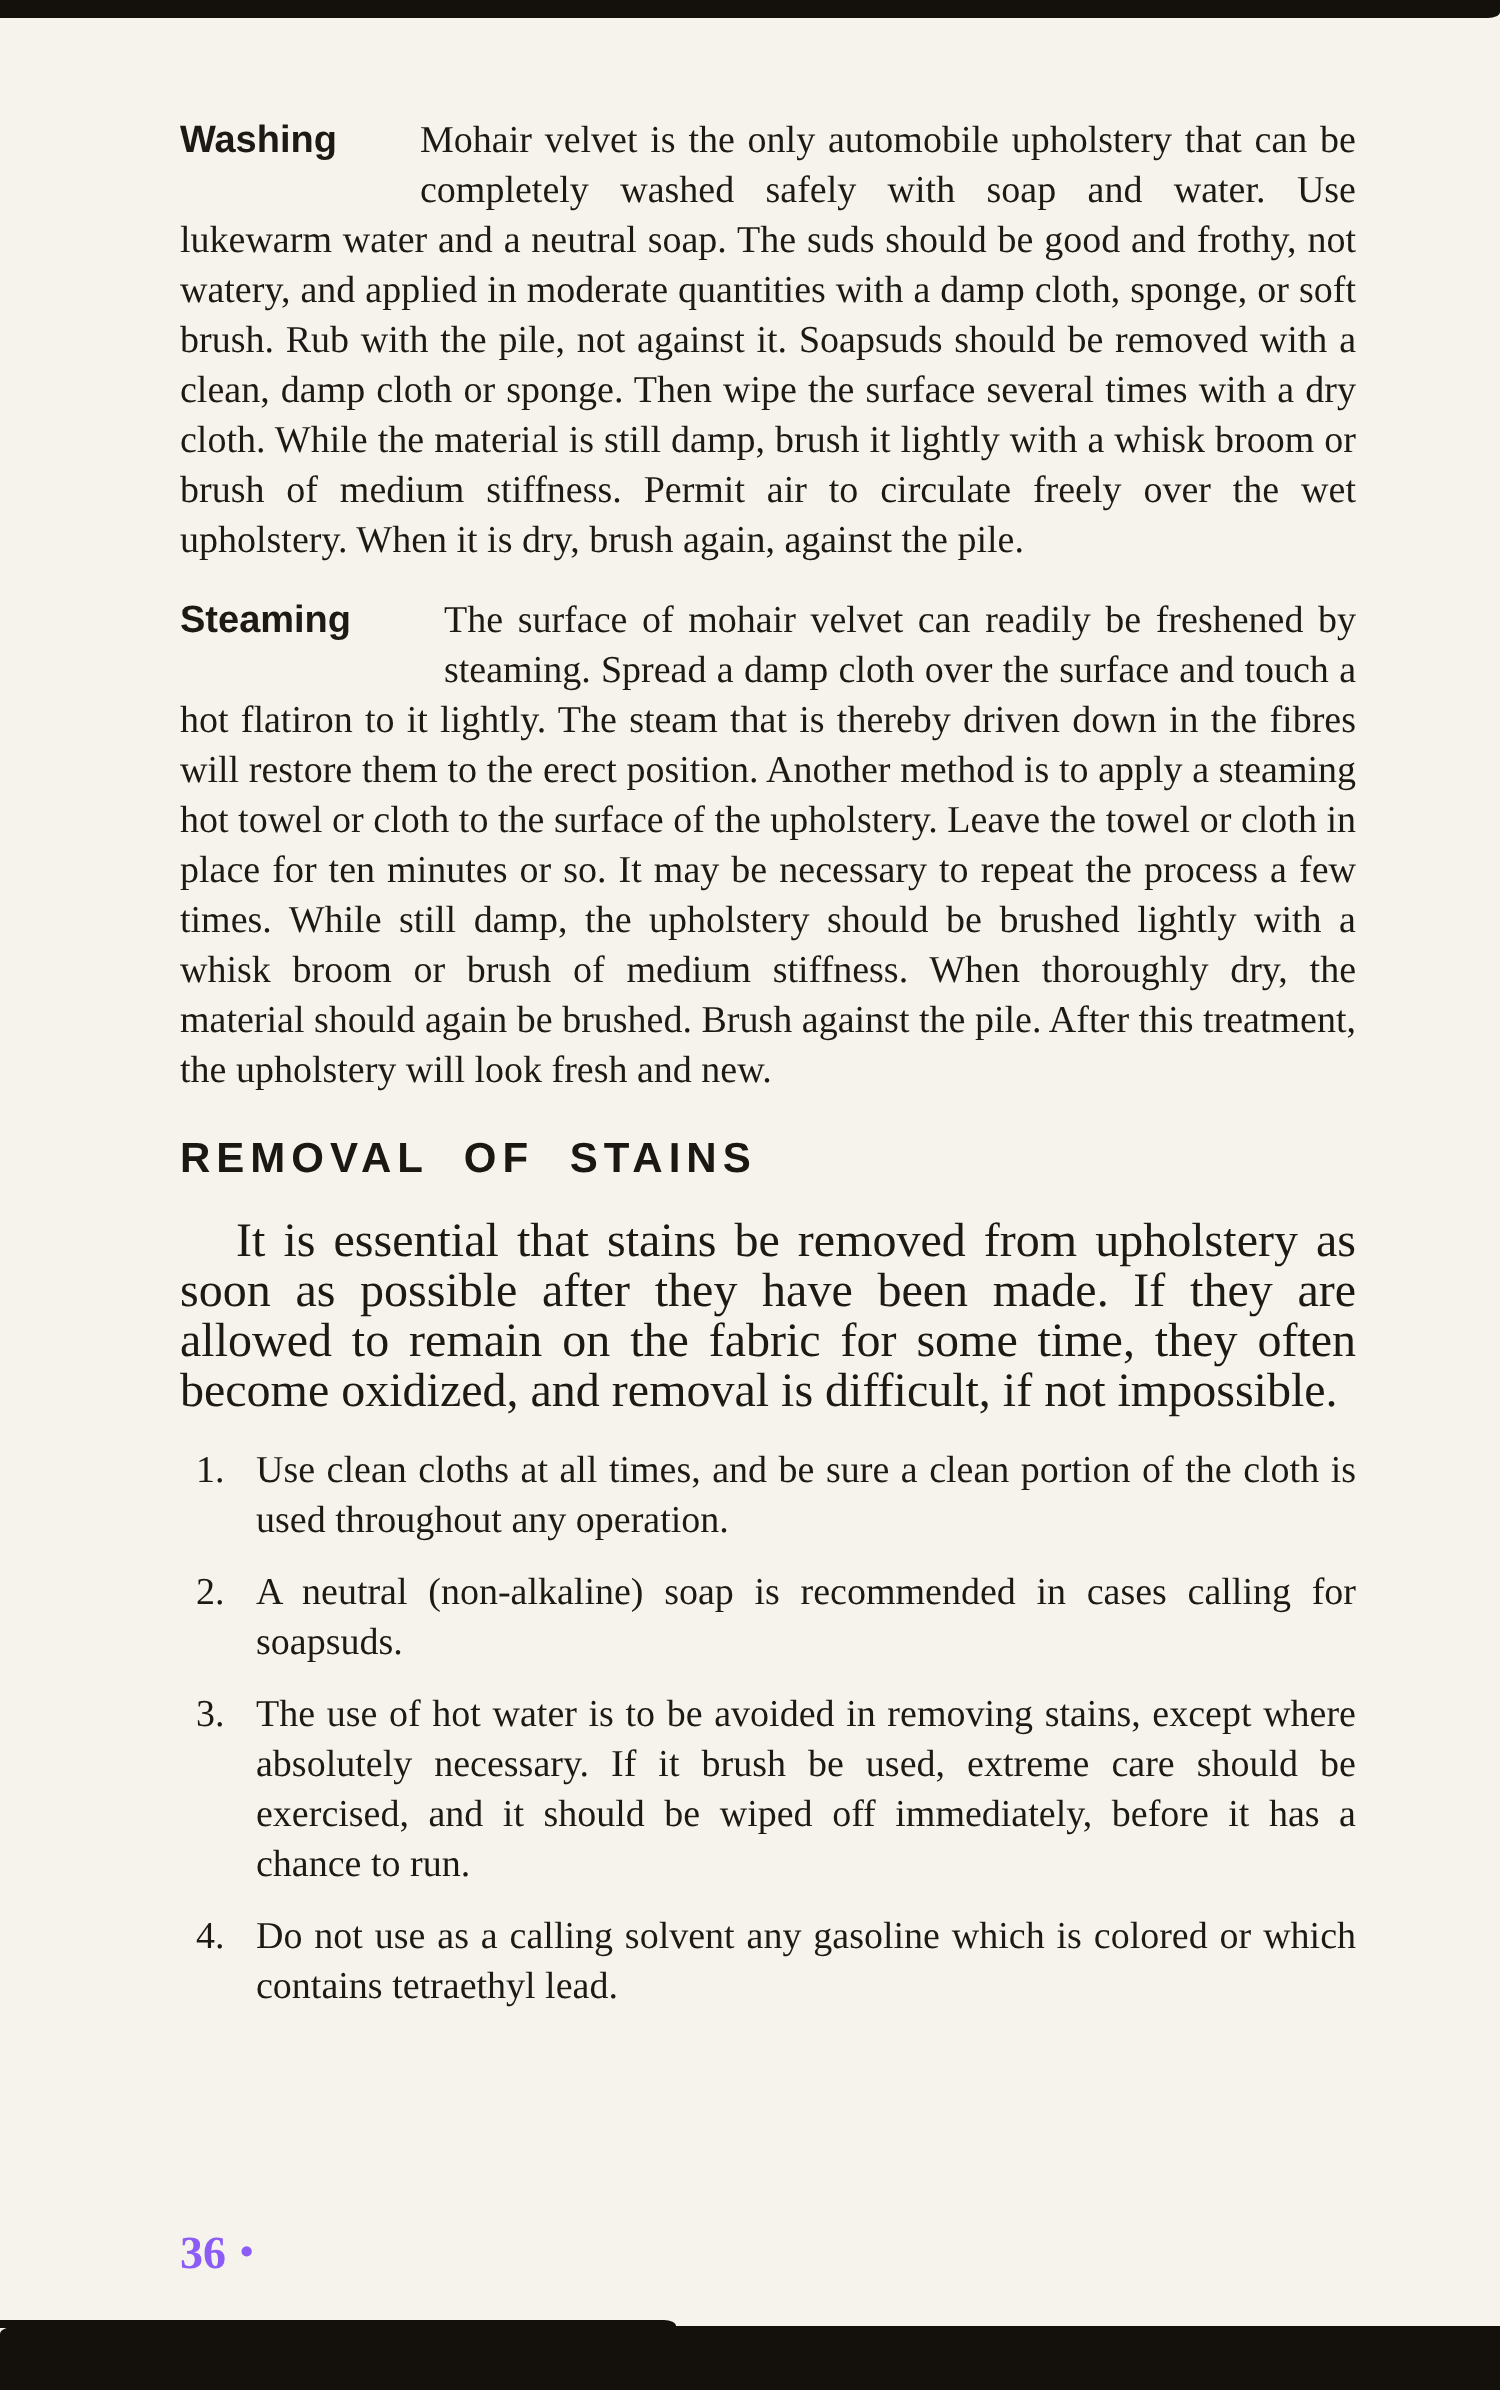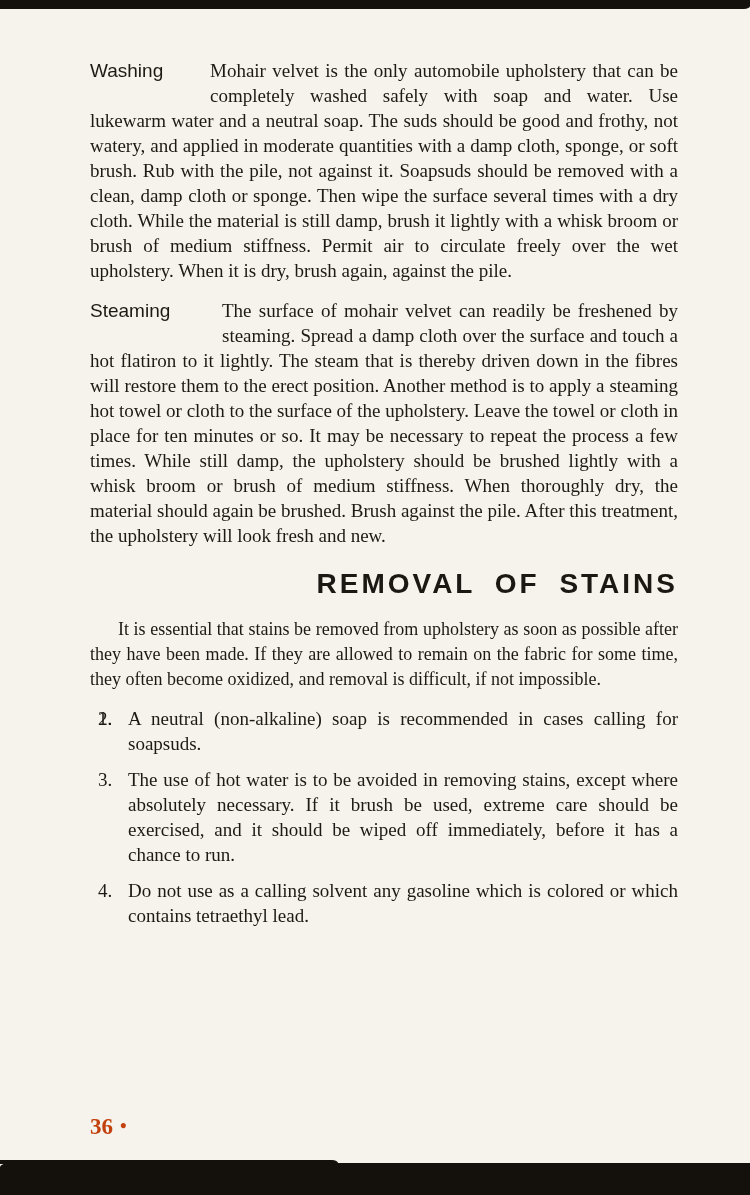--- a/index.html
+++ b/index.html
@@ -46,40 +46,40 @@
     line-height: 25px;
     text-align: justify;
     margin: 0 0 15px 0;
   }
 
   .runin {
     float: left;
     width: 120px;
     height: 50px;
     font-family: "Liberation Sans", sans-serif;
-    font-weight: normal;
+    font-weight: bold;
     font-size: 19px;
   }
   .runin.wide { width: 132px; }
 
   .section-gap { margin-top: 20px; }
 
   h2.stains-heading {
     font-family: "Liberation Sans", sans-serif;
     font-weight: bold;
-    font-size: 28px;
+    font-size: 21px;
     letter-spacing: 3px;
     word-spacing: 9px;
-    text-align: right;
+    text-align: left;
     margin: 20px 0 17px 0;
     color: #1b1813;
   }
 
   p.intro {
-    font-size: 18px;
+    font-size: 24px;
     line-height: 25px;
     text-align: justify;
     text-indent: 28px;
     margin: 0 0 14px 0;
   }
 
   .list { margin-top: 6px; }
   .list-item {
     position: relative;
     padding-left: 38px;
@@ -93,21 +93,21 @@
     left: 8px;
     top: 0;
   }
 
   .footer {
     position: absolute;
     left: 90px;
     top: 1114px;
     font-weight: bold;
     font-size: 23px;
-    color: #c2410c;
+    color: #8b5cf6;
   }
   .footer .bullet {
     font-weight: bold;
     font-size: 19px;
     margin-left: 7px;
     vertical-align: 2px;
   }
 </style>
 </head>
 <body>
@@ -122,20 +122,21 @@
   <p class="body section-gap"><span class="runin wide">Steaming</span><span>The surface of mohair velvet can readily be freshened by steaming. Spread a damp cloth over the surface and touch a hot flatiron to it lightly. The steam that is thereby driven down in the fibres will restore them to the erect position. Another method is to apply a steaming hot towel or cloth to the surface of the upholstery. Leave the towel or cloth in place for ten minutes or so. It may be necessary to repeat the process a few times. While still damp, the upholstery should be brushed lightly with a whisk broom or brush of medium stiffness. When thoroughly dry, the material should again be brushed. Brush against the pile. After this treatment, the upholstery will look fresh and new.</span></p>
 
   <h2 class="stains-heading">REMOVAL OF STAINS</h2>
 
   <p class="intro">It is essential that stains be removed from upholstery as soon as possible after they have been made. If they are allowed to remain on the fabric for some time, they often become oxidized, and removal is difficult, if not impossible.</p>
 
   <div class="list">
 
     <div class="list-item">
       <span class="list-num">1.</span>
+      <span>Use clean cloths at all times, and be sure a clean portion of the cloth is used throughout any operation.</span>
     </div>
 
     <div class="list-item">
       <span class="list-num">2.</span>
       <span>A neutral (non-alkaline) soap is recommended in cases calling for soapsuds.</span>
     </div>
 
     <div class="list-item">
       <span class="list-num">3.</span>
       <span>The use of hot water is to be avoided in removing stains, except where absolutely necessary. If it brush be used, extreme care should be exercised, and it should be wiped off immediately, before it has a chance to run.</span>

